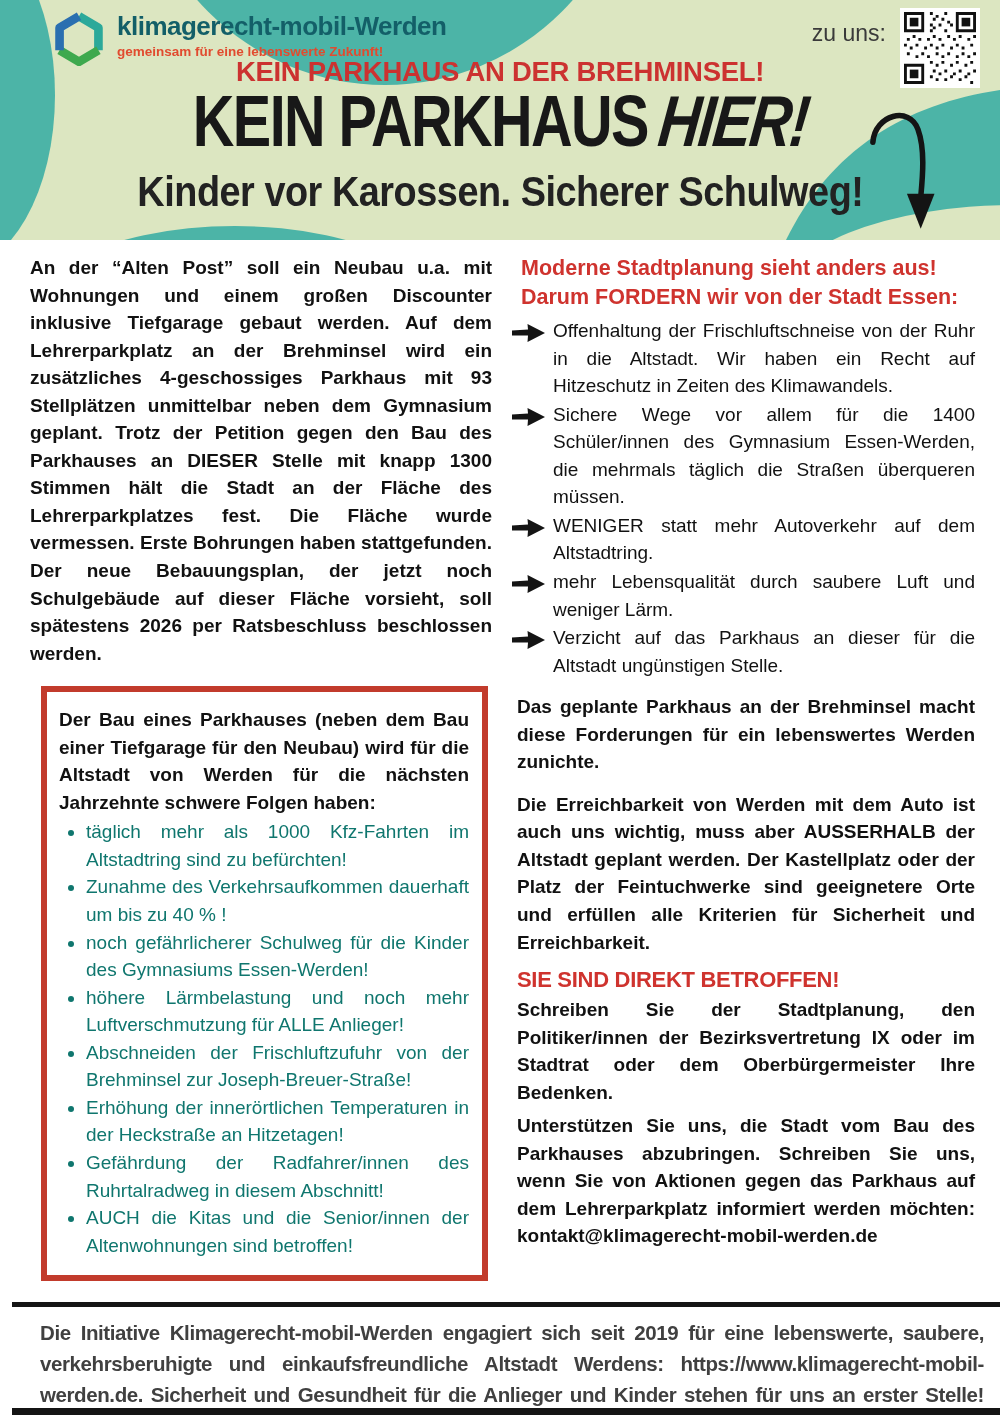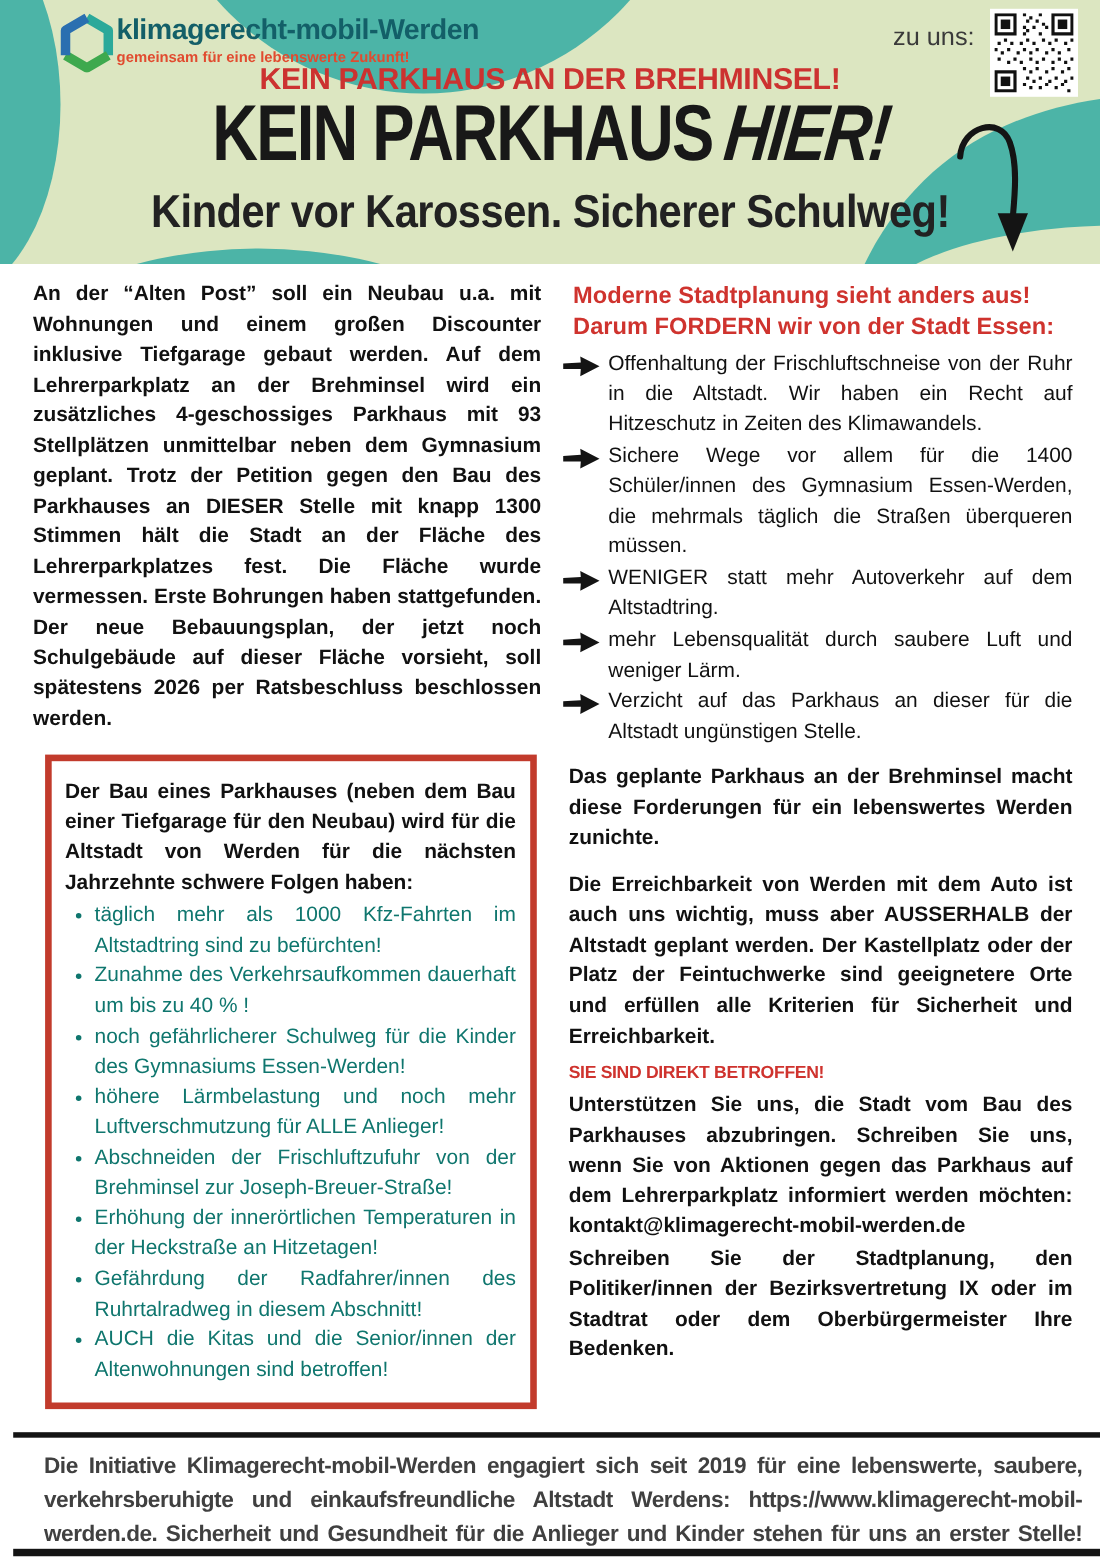--- a/index.html
+++ b/index.html
@@ -2,21 +2,21 @@
 <html lang="de"><head>
 <meta charset="utf-8">
 <style>
   html,body{margin:0;padding:0;}
   body{width:1000px;height:1415px;background:#ffffff;font-family:"Liberation Sans",sans-serif;color:#111;}
   .page{position:relative;width:1000px;height:1415px;overflow:hidden;background:#ffffff;}
 
   
   .header{position:absolute;top:0;left:0;width:1000px;height:240px;background:#dce6c1;overflow:hidden;}
   .header .decor{position:absolute;top:0;left:0;width:1000px;height:240px;}
-  .logo{position:absolute;top:12px;left:52px;display:flex;align-items:flex-start;z-index:3;}
+  .logo{position:absolute;top:12px;left:52px;display:flex;align-items:flex-start;gap:11px;z-index:3;}
   .logo-text{display:flex;flex-direction:column;}
   .logo-title{font-size:26px;font-weight:bold;color:#135f68;letter-spacing:-0.5px;line-height:1.1;}
   .logo-tagline{font-size:13.5px;font-weight:bold;color:#e14b2f;margin-top:3px;}
   .qr-label{position:absolute;top:20px;right:114px;font-size:23px;color:#3a3a3a;z-index:3;}
   .qr-box{position:absolute;top:8px;right:20px;width:72px;height:72px;background:#ffffff;padding:4px;z-index:3;}
   .topline{position:absolute;top:56px;left:0;width:100%;text-align:center;font-size:27.5px;font-weight:800;letter-spacing:-0.3px;color:#cc3230;z-index:3;}
   .headline{position:absolute;top:84px;left:0;width:100%;text-align:center;z-index:3;white-space:nowrap;}
   .headline-inner{display:inline-block;transform:scaleX(0.8);transform-origin:50% 50%;font-size:72px;font-weight:900;letter-spacing:-2px;color:#181818;line-height:1.05;}
   .headline-accent{display:inline-block;font-style:italic;transform:skewX(-8deg);margin-left:14px;}
   .subheadline{position:absolute;top:168px;left:0;width:100%;text-align:center;z-index:3;white-space:nowrap;}
@@ -34,21 +34,21 @@
   .warning-box ul{margin:2px 0 0;padding-left:27px;list-style:disc;}
   .warning-box li{font-size:19px;font-weight:normal;line-height:1.45;text-align:justify;color:#0f766e;}
 
   .red-head{color:#cf332e;font-size:21.5px;font-weight:bold;line-height:1.35;margin:0;padding-left:4px;}
   .demands{list-style:none;margin:5px 0 0;padding:0;}
   .demand{display:flex;align-items:flex-start;margin-bottom:1px;}
   .demand-icon{flex:0 0 36px;width:36px;height:24px;margin:4px 6px 0 -6px;}
   .demand-text{font-size:19px;font-weight:normal;line-height:1.45;text-align:justify;color:#111;}
   .col-right .p1{margin-top:14px;}
   .col-right .p2{margin-top:15px;}
-  .betroffen{color:#cf332e;font-size:16px;font-weight:800;letter-spacing:-0.3px;margin:11px 0 3px;}
+  .betroffen{color:#cf332e;font-size:22px;font-weight:800;letter-spacing:-0.3px;margin:11px 0 3px;}
   .col-right .p3{margin-top:2px;}
   .col-right .p4{margin-top:6px;}
 
   
   .footer{position:absolute;top:1302px;left:12px;width:1000px;height:113px;box-sizing:border-box;border-top:5px solid #141414;border-bottom:7px solid #141414;padding:11px 28px 0;background:#ffffff;}
   .footer-text{font-size:20.5px;font-weight:bold;color:#404040;line-height:1.5;text-align:justify;text-align-last:justify;letter-spacing:-0.4px;margin:0;}
 </style>
 </head>
 <body>
 
@@ -159,21 +159,21 @@
             <path d="M1,8.5 L17,7.5 L16.5,2 L34,11 L16.5,20 L17,13.5 L1,13.5 Z" fill="#141414"></path>
           </svg>
         <span class="demand-text">Verzicht auf das Parkhaus an dieser für die Altstadt ungünstigen Stelle.</span>
       </li>
     </ul>
 
     <p class="para p1">Das geplante Parkhaus an der Brehminsel macht diese Forderungen für ein lebenswertes Werden zunichte.</p>
     <p class="para p2">Die Erreichbarkeit von Werden mit dem Auto ist auch uns wichtig, muss aber AUSSERHALB der Altstadt geplant werden. Der Kastellplatz oder der Platz der Feintuchwerke sind geeignetere Orte und erfüllen alle Kriterien für Sicherheit und Erreichbarkeit.</p>
 
     <p class="betroffen">SIE SIND DIREKT BETROFFEN!</p>
+    <p class="para p3">Schreiben Sie der Stadtplanung, den Politiker/innen der Bezirksvertretung IX oder im Stadtrat oder dem Oberbürgermeister Ihre Bedenken.</p>
     <p class="para p4">Unterstützen Sie uns, die Stadt vom Bau des Parkhauses abzubringen. Schreiben Sie uns, wenn Sie von Aktionen gegen das Parkhaus auf dem Lehrerparkplatz informiert werden möchten: kontakt@klimagerecht-mobil-werden.de</p>
-    <p class="para p3">Schreiben Sie der Stadtplanung, den Politiker/innen der Bezirksvertretung IX oder im Stadtrat oder dem Oberbürgermeister Ihre Bedenken.</p>
   </div>
 
   <div class="footer">
     <p class="footer-text">Die Initiative Klimagerecht-mobil-Werden engagiert sich seit 2019 für eine lebenswerte, saubere, verkehrsberuhigte und einkaufsfreundliche Altstadt Werdens: https://www.klimagerecht-mobil-werden.de. Sicherheit und Gesundheit für die Anlieger und Kinder stehen für uns an erster Stelle!</p>
   </div>
 
 </div>
 
 </body></html>

